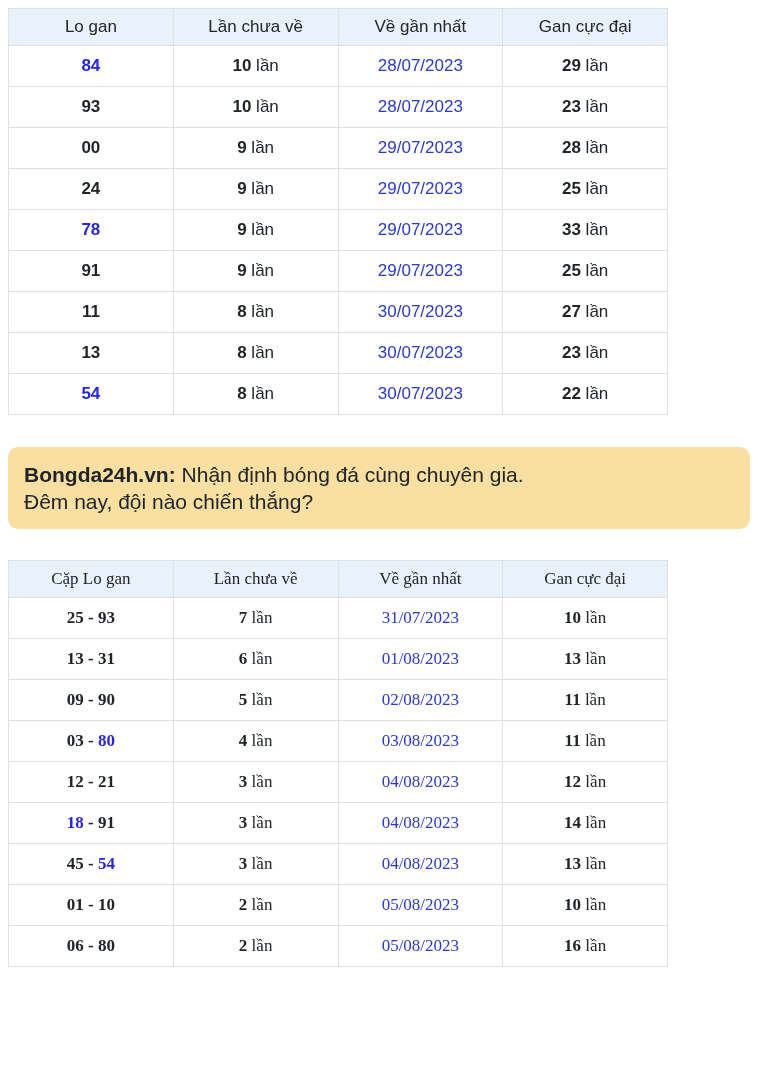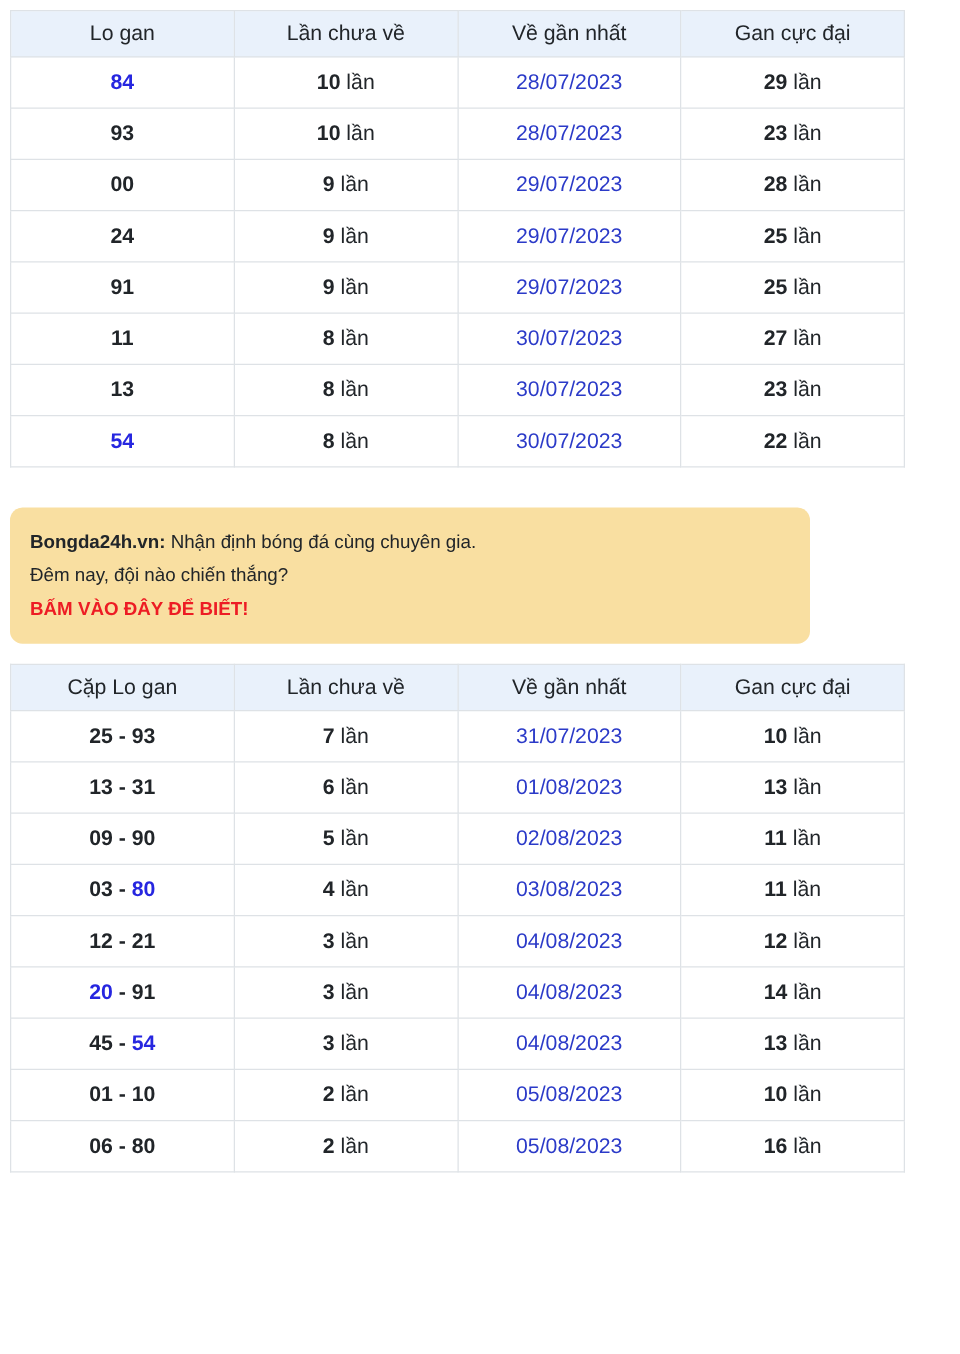--- a/index.html
+++ b/index.html
@@ -7,21 +7,21 @@
   body {
     width: 768px;
     min-height: 1083px;
     background: #ffffff;
     font-family: "Liberation Sans", sans-serif;
     color: var(--text, #212529);
     overflow-x: hidden;
   }
   table.gan-table {
     border-collapse: collapse;
-    width: 716px;
+    width: 660px;
     margin-left: 8px;
     table-layout: fixed;
   }
   table.gan-table th {
     background: var(--header-bg, #e9f1fb);
     border: 1px solid var(--border, #dee2e6);
     font-weight: 400;
     font-size: 17px;
     color: var(--text, #212529);
     height: 37px;
@@ -37,28 +37,28 @@
     padding: 2px 6px;
     background: #fff;
     color: var(--text, #212529);
   }
   .num { font-weight: 700; color: var(--text, #212529); }
   .num.link { color: var(--link-num, #2626e0); cursor: pointer; }
   .sep { font-weight: 700; color: var(--text, #212529); }
   .bold { font-weight: 700; }
   .date-link { color: var(--link-date, #2b3ac8); cursor: pointer; }
   .table-1 { margin-top: 8px; }
-  .table-2 { margin-top: 16px; }
+  .table-2 { margin-top: 31px; font-family: Liberation Serif, serif; }
   .promo {
     margin: 32px 8px 0 8px;
-    width: 640px;
+    width: 742px;
     background: var(--promo-bg, #f9dfa1);
     border-radius: 10px;
     padding: 14px 16px;
-    font-size: 15px;
+    font-size: 21px;
     line-height: 27px;
     cursor: pointer;
   }
   .promo .brand { font-weight: 700; }
   .promo .cta { color: var(--promo-red, #ed1c24); font-weight: 700; }
 </style>
 </head>
 <body>
 
 <table class="gan-table table-1">
@@ -89,20 +89,26 @@
         <td><span class="date-link">29/07/2023</span></td>
         <td><span class="bold">28</span> lần</td>
       </tr>
       <tr>
         <td><span class="num">24</span></td>
         <td><span class="bold">9</span> lần</td>
         <td><span class="date-link">29/07/2023</span></td>
         <td><span class="bold">25</span> lần</td>
       </tr>
       <tr>
+        <td><span class="num link">78</span></td>
+        <td><span class="bold">9</span> lần</td>
+        <td><span class="date-link">29/07/2023</span></td>
+        <td><span class="bold">33</span> lần</td>
+      </tr>
+      <tr>
         <td><span class="num">91</span></td>
         <td><span class="bold">9</span> lần</td>
         <td><span class="date-link">29/07/2023</span></td>
         <td><span class="bold">25</span> lần</td>
       </tr>
       <tr>
         <td><span class="num">11</span></td>
         <td><span class="bold">8</span> lần</td>
         <td><span class="date-link">30/07/2023</span></td>
         <td><span class="bold">27</span> lần</td>
@@ -118,21 +124,20 @@
         <td><span class="bold">8</span> lần</td>
         <td><span class="date-link">30/07/2023</span></td>
         <td><span class="bold">22</span> lần</td>
       </tr>
     </tbody>
 </table>
 
 <div class="promo">
   <div><span class="brand">Bongda24h.vn:</span> <span>Nhận định bóng đá cùng chuyên gia.</span></div>
   <div>Đêm nay, đội nào chiến thắng?</div>
-  <div class="cta">BẤM VÀO ĐÂY ĐỂ BIẾT!</div>
 </div>
 
 <table class="gan-table table-2">
   <thead>
     <tr>
       <th>Cặp Lo gan</th>
       <th>Lần chưa về</th>
       <th>Về gần nhất</th>
       <th>Gan cực đại</th>
     </tr>
@@ -162,21 +167,21 @@
         <td><span class="date-link">03/08/2023</span></td>
         <td><span class="bold">11</span> lần</td>
       </tr>
       <tr>
         <td><span class="num">12</span><span class="sep"> - </span><span class="num">21</span></td>
         <td><span class="bold">3</span> lần</td>
         <td><span class="date-link">04/08/2023</span></td>
         <td><span class="bold">12</span> lần</td>
       </tr>
       <tr>
-        <td><span class="num link">20</span><span class="sep"> - </span><span class="num">91</span></td>
+        <td><span class="num link">18</span><span class="sep"> - </span><span class="num">91</span></td>
         <td><span class="bold">3</span> lần</td>
         <td><span class="date-link">04/08/2023</span></td>
         <td><span class="bold">14</span> lần</td>
       </tr>
       <tr>
         <td><span class="num">45</span><span class="sep"> - </span><span class="num link">54</span></td>
         <td><span class="bold">3</span> lần</td>
         <td><span class="date-link">04/08/2023</span></td>
         <td><span class="bold">13</span> lần</td>
       </tr>

